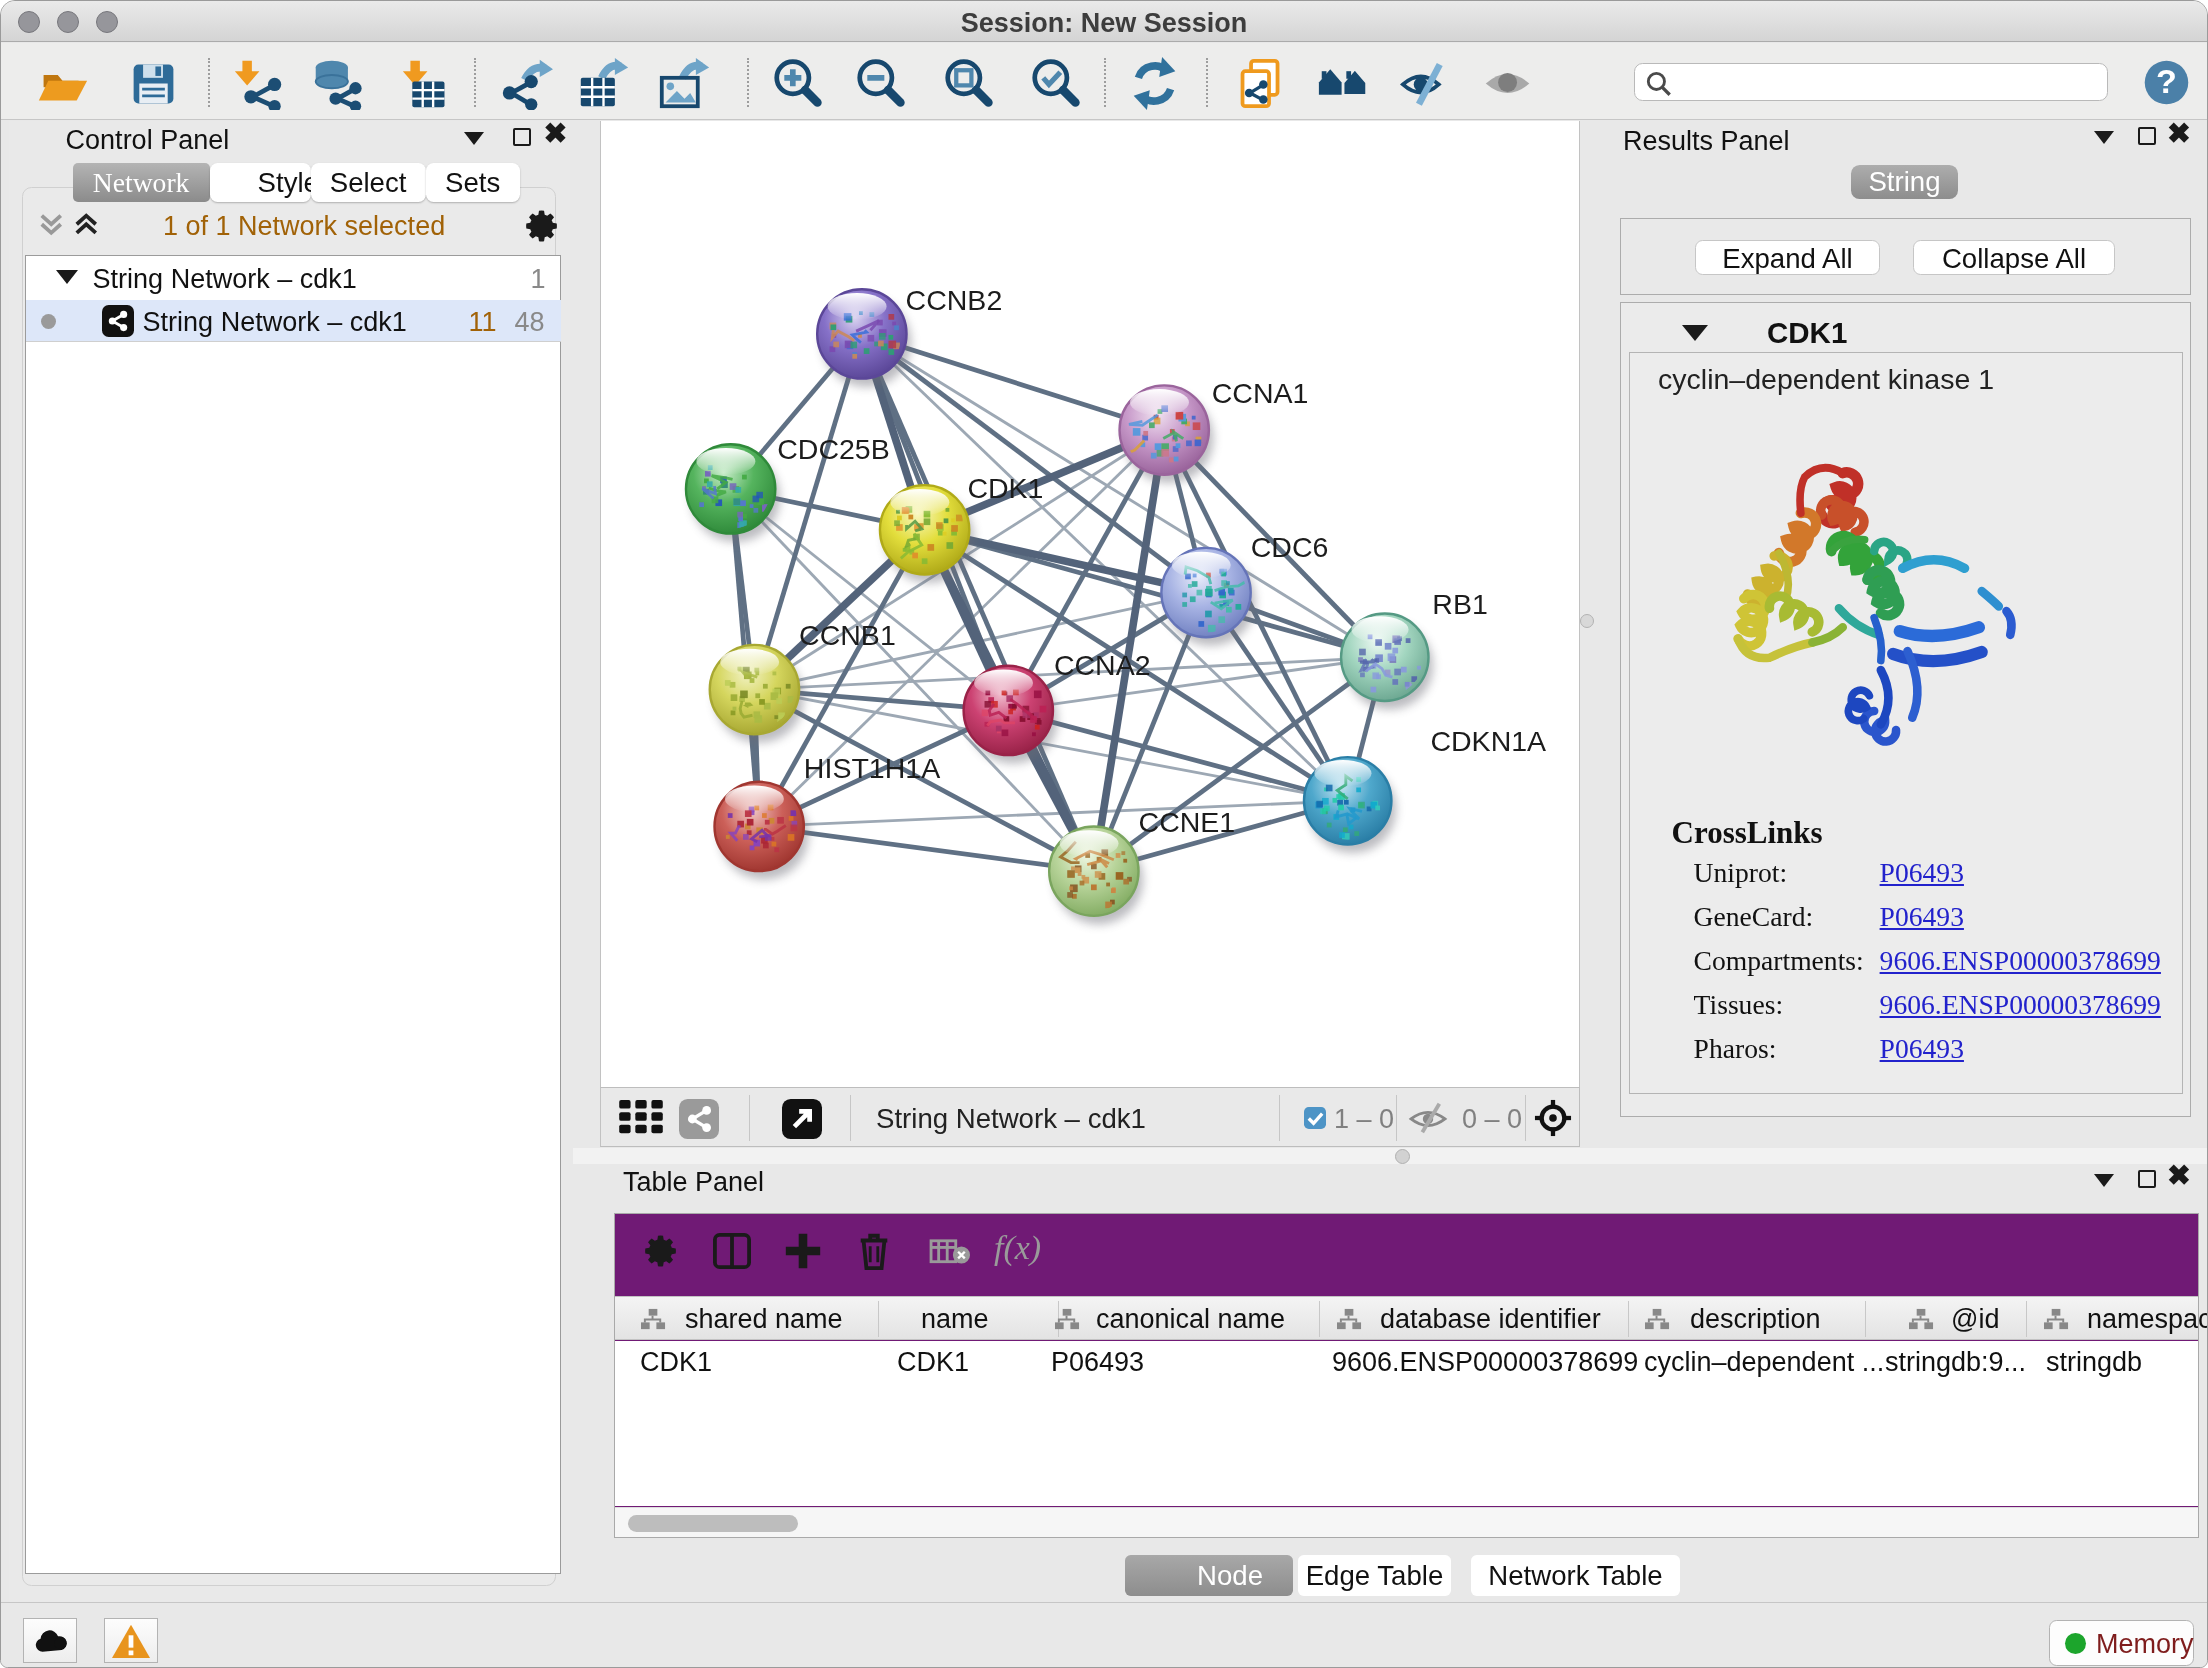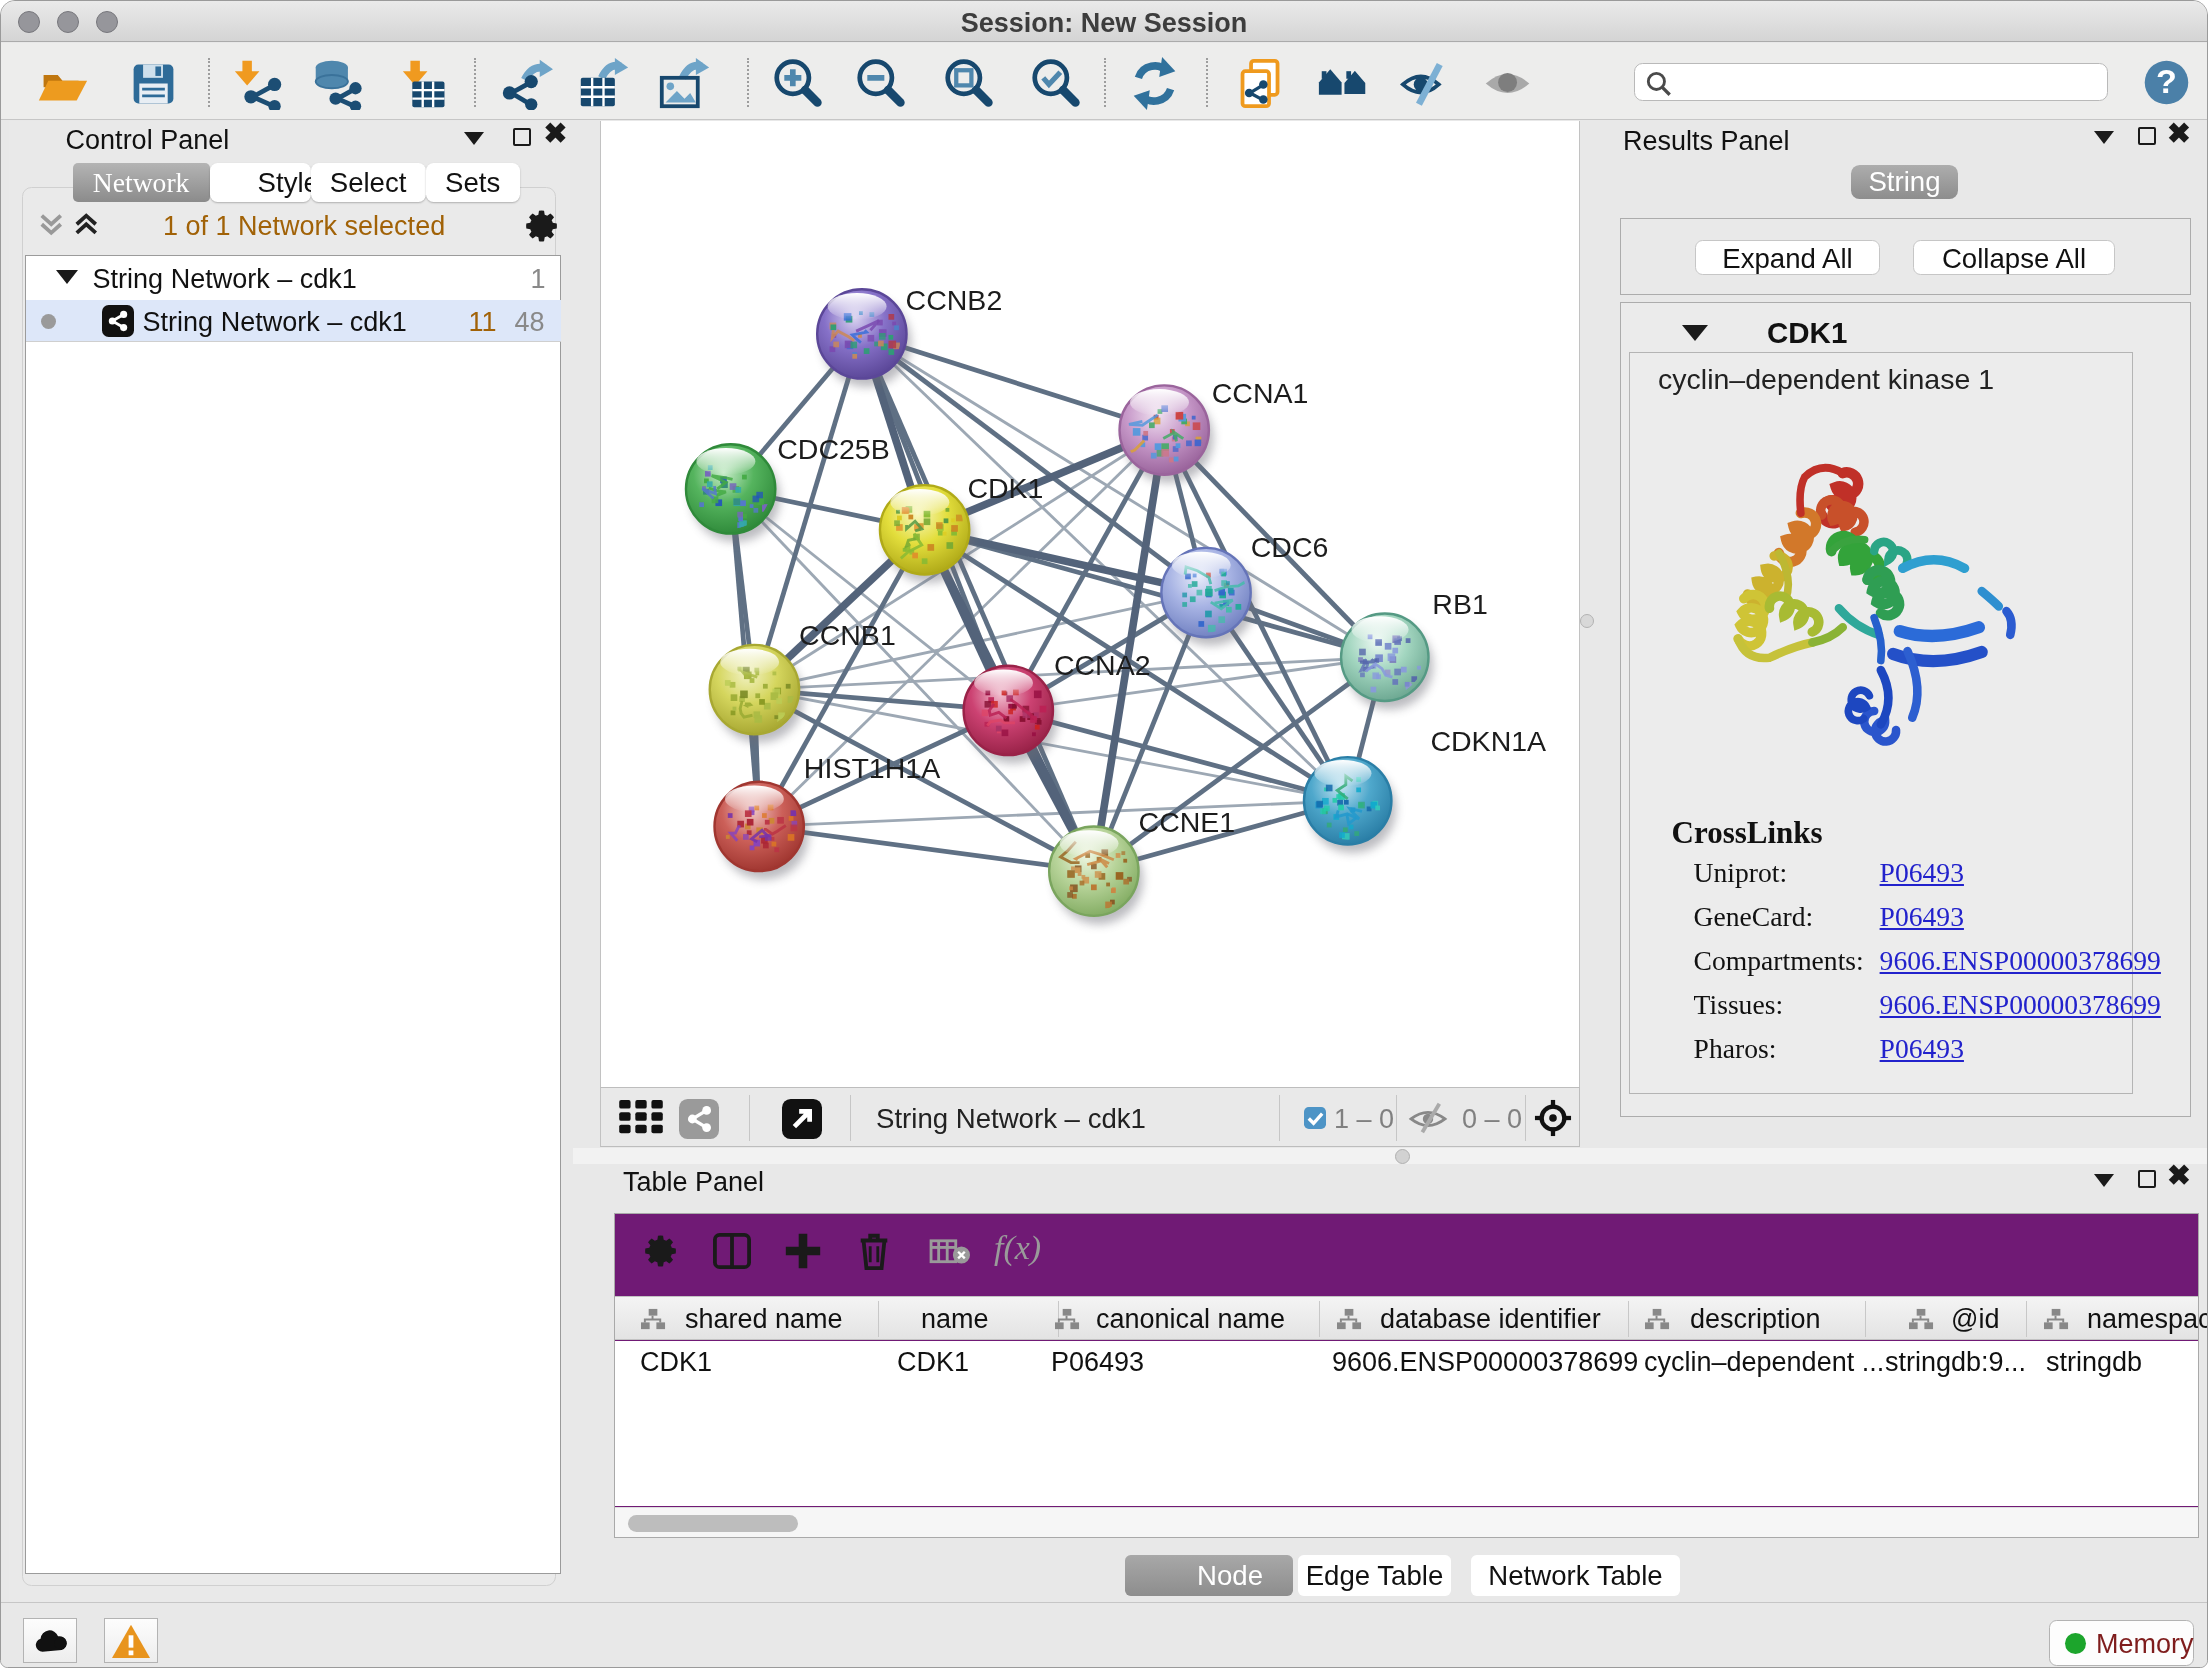--- a/index.html
+++ b/index.html
@@ -863,21 +863,21 @@
   <div class="phdr-x" style="left:2166px;top:116px;">✖</div>
   <div class="abs" style="left:1579px;top:613px;width:14.3px;height:14.3px;border-radius:50%;background:#d8d8d8;border:1px solid #b2b2b2;"></div>
   <div class="abs" style="left:1850px;top:164px;width:107px;height:34px;background:linear-gradient(#adadad,#8d8d8d);border-radius:8.6px;color:#fff;font-size:27.6px;text-align:center;line-height:34px;">String</div>
   <div class="abs" style="left:1619px;top:217px;width:571px;height:77px;background:#e9e9e9;border:1px solid #acacac;">
     <div class="abs" style="left:74px;top:21px;width:185px;height:35px;background:#fff;border:1px solid #c6c6c6;border-radius:7.6px;font-size:27.6px;color:#111;text-align:center;line-height:35px;">Expand All</div>
     <div class="abs" style="left:292px;top:21px;width:202px;height:35px;background:#fff;border:1px solid #c6c6c6;border-radius:7.6px;font-size:27.6px;color:#111;text-align:center;line-height:35px;">Collapse All</div>
   </div>
   <div class="abs" style="left:1619px;top:301px;width:571px;height:815px;background:#ebebeb;border:1px solid #acacac;">
     <div class="abs" style="left:61px;top:22px;width:0;height:0;border-left:13.3px solid transparent;border-right:13.3px solid transparent;border-top:16px solid #1a1a1a;"></div>
     <div class="abs" style="left:146px;top:13.3px;font-size:29.5px;font-weight:700;color:#111;">CDK1</div>
-    <div class="abs" style="left:7.6px;top:49px;width:504px;height:742px;background:#ececec;border:1px solid #b4b4b4;">
+    <div class="abs" style="left:7.6px;top:49px;width:554px;height:742px;background:#ececec;border:1px solid #b4b4b4;">
       <div class="abs" style="left:28.5px;top:9.5px;font-size:28.5px;color:#222;">cyclin–dependent kinase 1</div>
       <svg class="abs" style="left:49px;top:103px;" width="357" height="295" fill="none" stroke-linecap="round" viewBox="0 0 375 310">
           <path d="M172,18 a12,12 0 1 1 -7.3,14.7 a12,12 0 1 1 -7.3,14.7 a12,12 0 1 1 -7.3,14.7" stroke="#c03028" stroke-width="11" fill="none" stroke-linecap="round"></path>
           <path d="M150,62 a11,11 0 1 1 11.7,6.0 a11,11 0 1 1 11.7,6.0 a11,11 0 1 1 11.7,6.0" stroke="#c8502a" stroke-width="10" fill="none" stroke-linecap="round"></path>
           <path d="M128,60 a12,12 0 1 1 -7.7,14.0 a12,12 0 1 1 -7.7,14.0 a12,12 0 1 1 -7.7,14.0" stroke="#d2782a" stroke-width="11" fill="none" stroke-linecap="round"></path>
           <path d="M172,18 Q150,5 132,22 Q125,35 128,60" stroke="#c03028" stroke-width="8" fill="none" stroke-linecap="round"></path>
           <path d="M100,105 a12,12 0 1 1 -9.3,13.3 a12,12 0 1 1 -9.3,13.3 a12,12 0 1 1 -9.3,13.3" stroke="#ccb22e" stroke-width="10" fill="none" stroke-linecap="round"></path>
           <path d="M68,150 a13,13 0 1 1 -2.0,14.0 a13,13 0 1 1 -2.0,14.0 a13,13 0 1 1 -2.0,14.0" stroke="#cfc436" stroke-width="10" fill="none" stroke-linecap="round"></path>
           <path d="M62,192 Q70,215 95,212 Q120,200 140,196" stroke="#c6c23a" stroke-width="9" fill="none" stroke-linecap="round"></path>
           <path d="M105,102 Q120,130 112,150" stroke="#bdb832" stroke-width="8" fill="none" stroke-linecap="round"></path>

